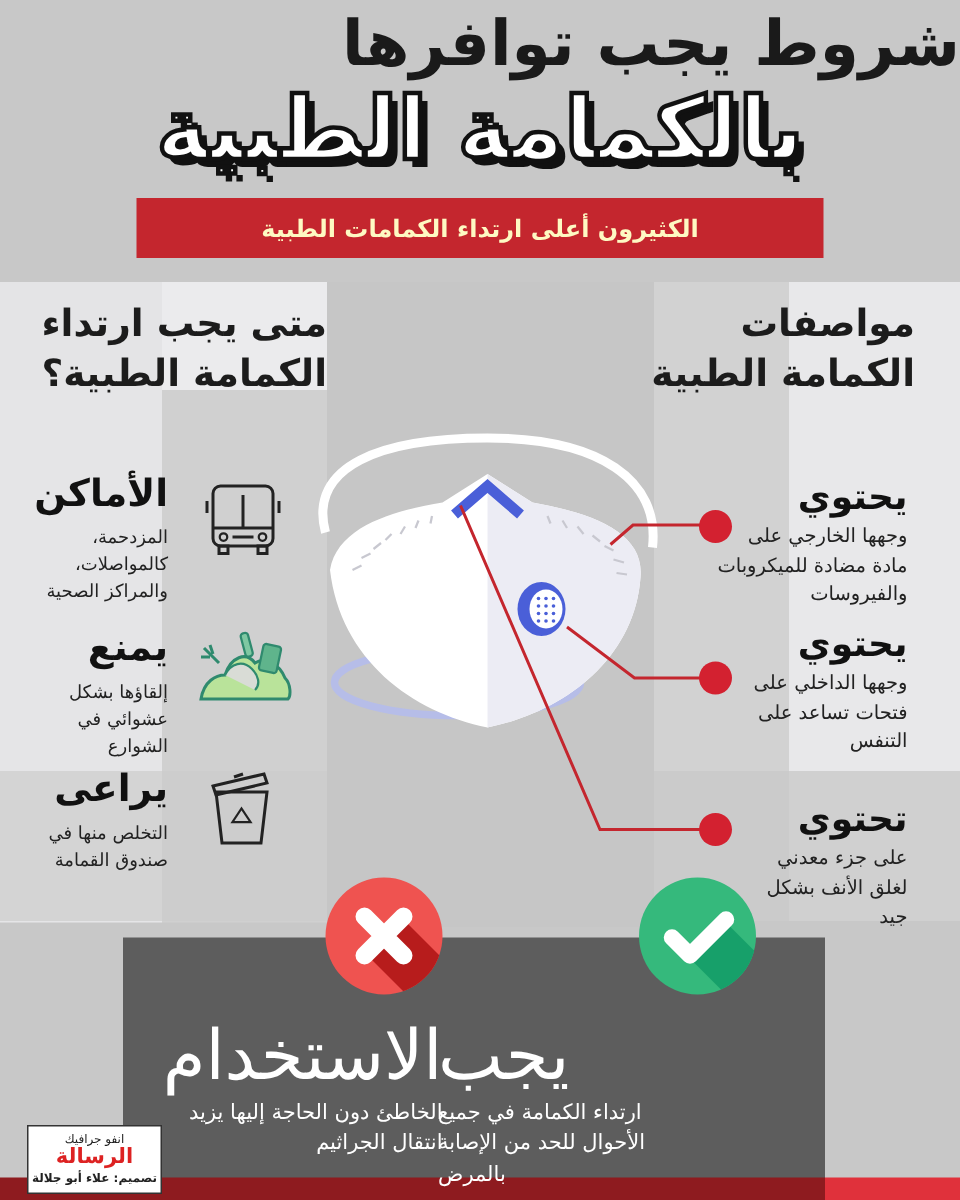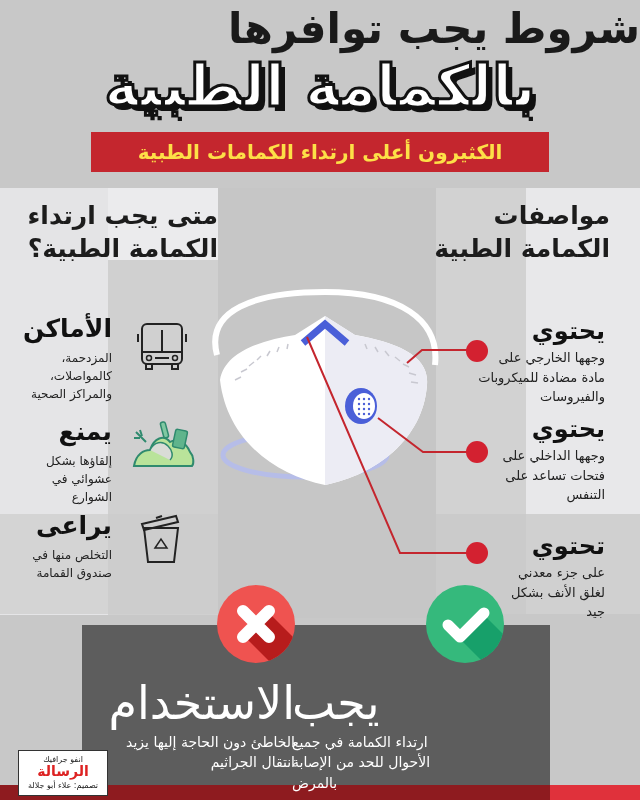--- a/index.html
+++ b/index.html
@@ -34,21 +34,21 @@
   .title-big {
     left: 0; right: 0; top: 52px; text-align: center;
     font-size: 58px; font-weight: 900; color: #ffffff;
     -webkit-text-stroke: 3px #111;
     text-shadow: 5px 5px 0 #111;
     letter-spacing: 1px;
   }
   .red-banner {
     left: 91px; top: 132px; width: 458px; height: 40px;
     background: #c4262e;
-    color: #fde047; font-size: 20px; font-weight: bold;
+    color: #fef9c3; font-size: 16px; font-weight: bold;
     display: flex; align-items: center; justify-content: center;
   }
 
   
   .sec-head {
     font-size: 25px; font-weight: bold; color: #1c1c1c; line-height: 1.3;
     text-align: right;
   }
   .sec-head-left  { right: 422px; top: 200px; width: 210px; }
   .sec-head-right { right: 30px; top: 200px; width: 200px; }
@@ -290,14 +290,14 @@
   </div>
 </div>
 
 <div class="abs credit-strip">
   <div style="position:absolute; left:178px; top:5px; width:8px; height:12px; background:#111;"></div>
   <div class="tiny" style="position:absolute; left:110px; top:6px; width:62px; text-align:right;">المصدر: وكــــالات</div>
 </div>
 <div class="abs credit-box">
   <div class="tiny" style="margin-top:4px;">انفو جرافيك</div>
   <div class="logo-text">الرسالة</div>
-  <div class="tiny" style="font-weight:normal; margin-top:3px;">تصميم: علاء أبو جلالة</div>
+  <div class="tiny" style="font-weight:bold; margin-top:3px;">تصميم: علاء أبو جلالة</div>
 </div>
 
 </body></html>

